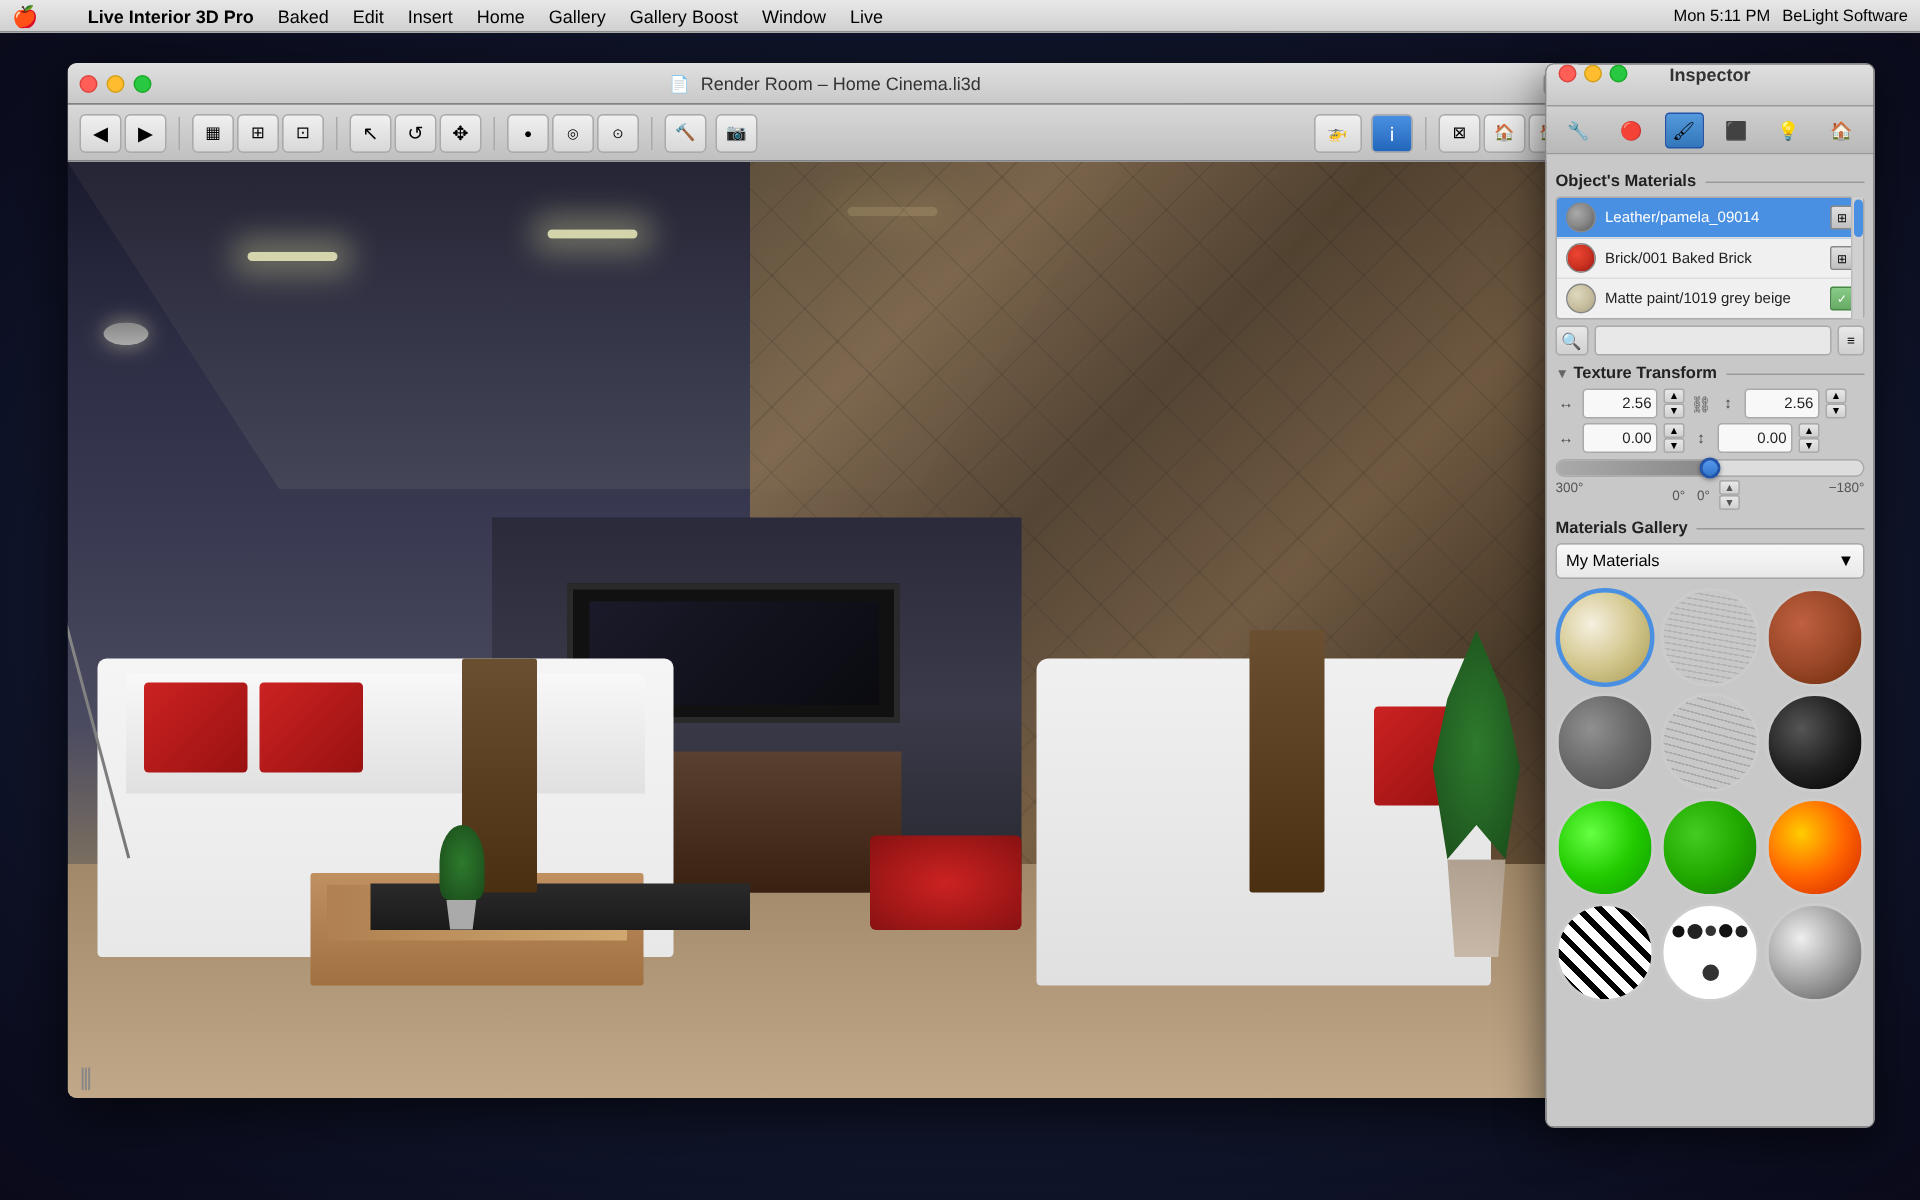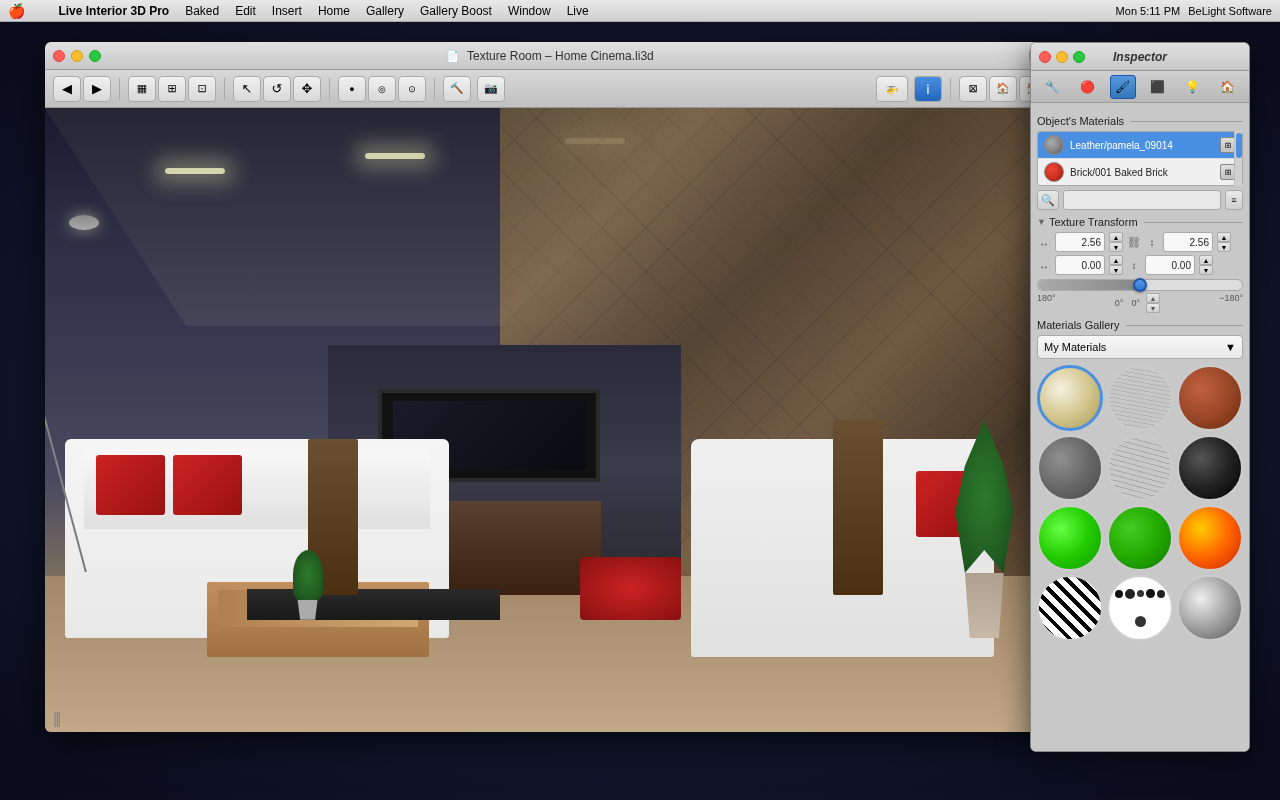--- a/index.html
+++ b/index.html
@@ -178,25 +178,24 @@
       border-radius: 6px;
       overflow: hidden;
       box-shadow: 0 8px 30px rgba(0,0,0,0.6);
       border: 1px solid #888;
     }
 
     .inspector-title-bar {
       height: 28px;
       background: linear-gradient(to bottom, #e0e0e0, #c8c8c8);
       display: flex;
-      align-items: center;
+      align-items: flex-start;
       padding: 0 8px;
       border-bottom: 1px solid #999;
       position: relative;
-      font-style: italic;
     }
     .inspector-traffic-lights { display: flex; gap: 5px; }
     .inspector-title {
       position: absolute;
       left: 50%;
       transform: translateX(-50%);
       font-size: 12px;
       font-weight: 600;
       color: #333;
     }
@@ -230,21 +229,21 @@
     .inspector-body {
       padding: 6px;
       background: #c8c8c8;
       height: calc(100% - 60px);
       overflow-y: auto;
     }
 
     
     .section-header {
       font-size: 11px;
-      font-weight: 400;
+      font-weight: 700;
       color: #222;
       margin: 6px 0 4px 0;
       display: flex;
       align-items: center;
       justify-content: flex-end;
     }
     .section-header::after {
       content: '';
       flex: 1;
       height: 1px;
@@ -516,21 +515,21 @@
   <div class="main-window">
 
     <div class="title-bar">
       <div class="traffic-lights">
         <div class="tl tl-red"></div>
         <div class="tl tl-yellow"></div>
         <div class="tl tl-green"></div>
       </div>
       <div class="title-bar-title">
         <span class="title-bar-icon">📄</span>
-        <span>Texture Room – Home Cinema.li3d</span>
+        <span>Render Room – Home Cinema.li3d</span>
       </div>
       <div style="margin-left:auto; width:18px; height:14px; background:linear-gradient(to bottom,#e0e0e0,#c0c0c0); border:1px solid #999; border-radius:3px; display:flex; align-items:center; justify-content:center;">
         <span style="font-size:9px; color:#555;">—</span>
       </div>
     </div>
 
     <div class="toolbar">
       <div class="toolbar-group">
         <div class="toolbar-btn">◀</div>
         <div class="toolbar-btn">▶</div>
@@ -680,20 +679,25 @@
             <span class="material-name">Leather/pamela_09014</span>
             <div style="width:16px; height:16px; background:linear-gradient(to bottom, #e0e0e0, #c0c0c0); border:1px solid #888; border-radius:2px; display:flex; align-items:center; justify-content:center; font-size:8px;">⊞</div>
           </div>
 
           <div class="material-item">
             <div class="material-swatch" style="background: radial-gradient(circle at 35% 35%, #ee4433, #cc3322, #991111);"></div>
             <span class="material-name">Brick/001 Baked Brick</span>
             <div style="width:16px; height:16px; background:linear-gradient(to bottom, #e0e0e0, #c0c0c0); border:1px solid #888; border-radius:2px; display:flex; align-items:center; justify-content:center; font-size:8px;">⊞</div>
           </div>
 
+          <div class="material-item">
+            <div class="material-swatch" style="background: radial-gradient(circle at 35% 35%, #e0d8c0, #c8c0a0, #a8a080);"></div>
+            <span class="material-name">Matte paint/1019 grey beige</span>
+            <div style="width:16px; height:16px; background:linear-gradient(to bottom, #88cc88, #66aa66); border:1px solid #448844; border-radius:2px; display:flex; align-items:center; justify-content:center; font-size:8px; color:white;">✓</div>
+          </div>
         </div>
 
         <div style="position:absolute; right:1px; top:0; bottom:0; width:8px; background:#d0d0d0; border-left:1px solid #bbb;">
           <div style="width:6px; height:25px; background:#4a90e2; border-radius:3px; margin:2px auto;"></div>
         </div>
       </div>
 
       <div class="material-tools">
         <div class="eyedropper-btn">🔍</div>
         <div class="material-search-bar"></div>
@@ -736,21 +740,21 @@
             <div class="stepper-btn">▼</div>
           </div>
         </div>
 
         <div class="slider-container">
           <div class="slider-track">
             <div class="slider-fill" style="width:50%;"></div>
             <div class="slider-thumb" style="left:50%;"></div>
           </div>
           <div class="slider-labels">
-            <span>180°</span>
+            <span>300°</span>
             <div class="angle-row">
               <span>0°</span>
               <span style="margin-left:4px;">0°</span>
               <div class="transform-stepper" style="margin-left:2px;">
                 <div class="stepper-btn">▲</div>
                 <div class="stepper-btn">▼</div>
               </div>
             </div>
             <span>−180°</span>
           </div>

